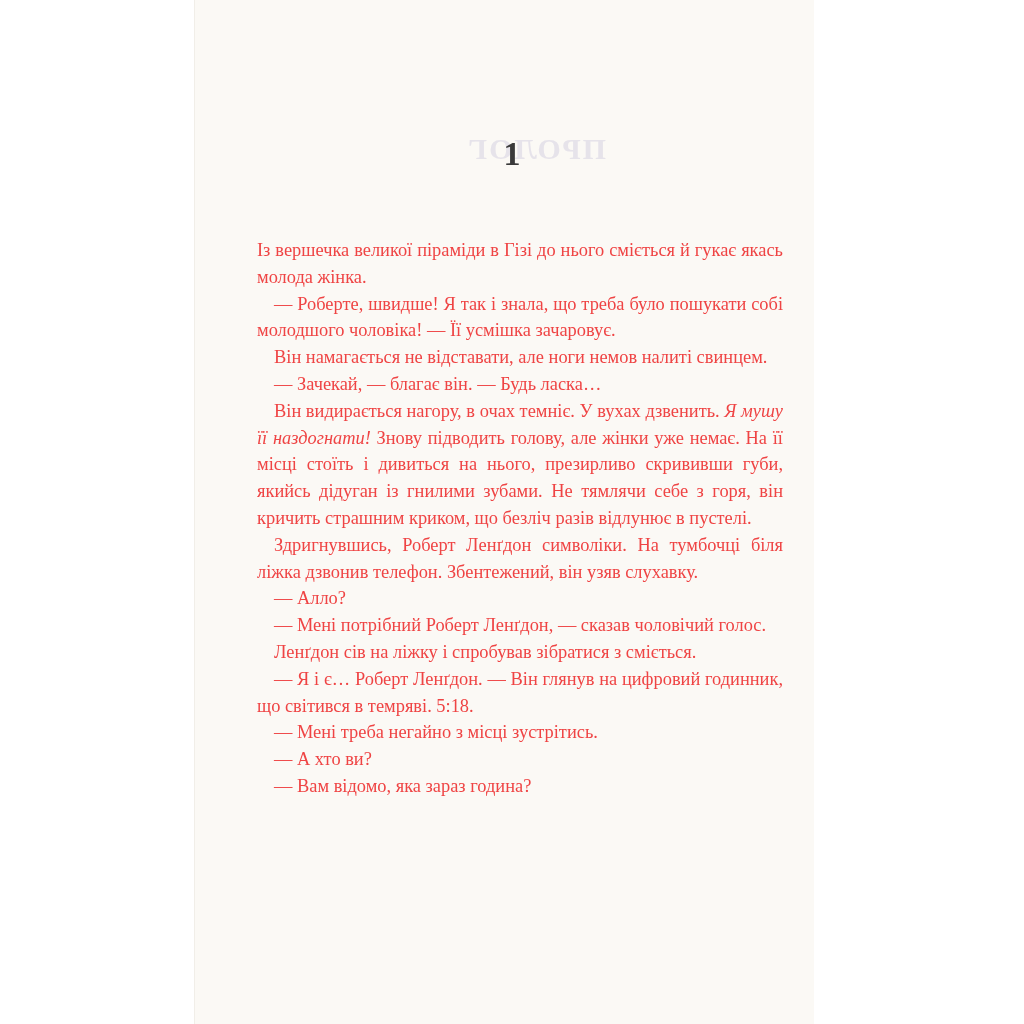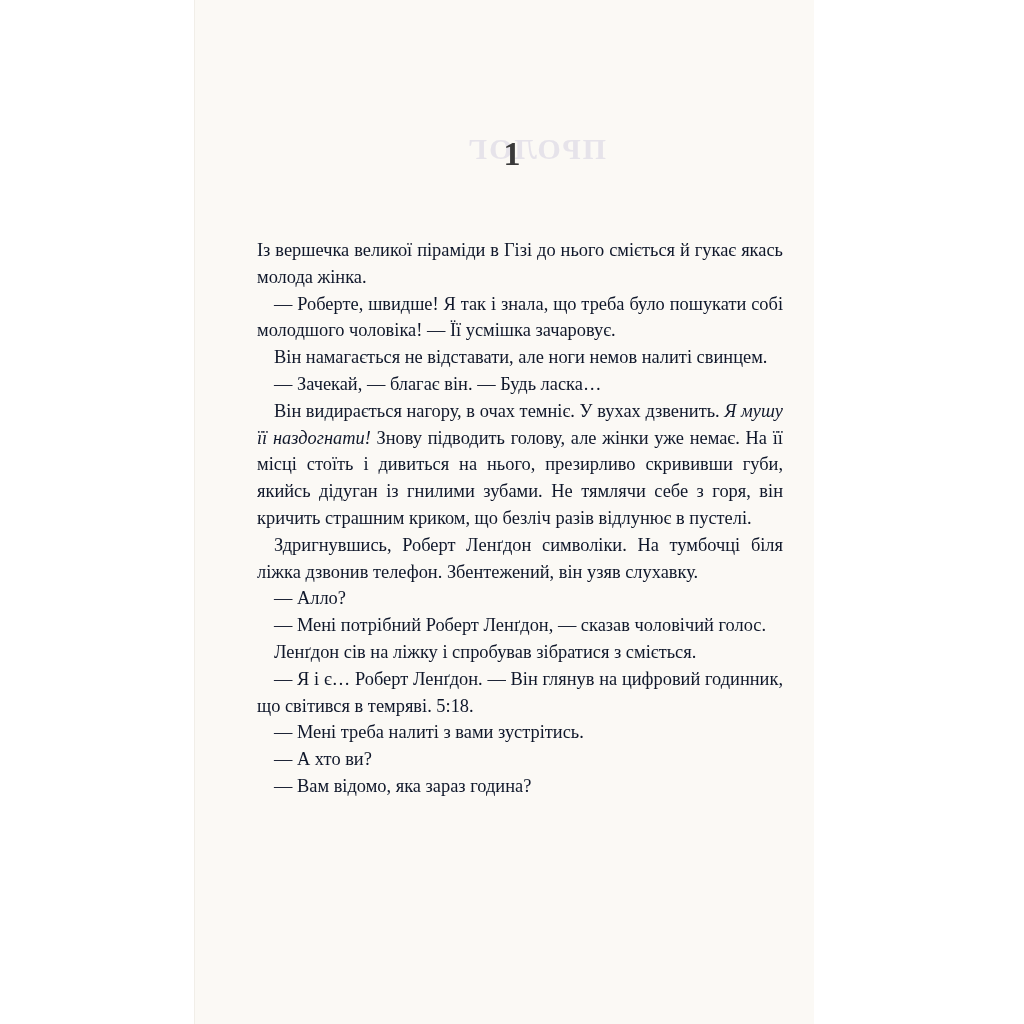--- a/index.html
+++ b/index.html
@@ -44,21 +44,21 @@
       line-height: 40px;
     }
     .body-text {
       position: absolute;
       left: 257px;
       top: 237px;
       width: 526px;
       font-family: "Liberation Serif", "DejaVu Serif", serif;
       font-size: 18.4px;
       line-height: 26.8px;
-      color: #0f172a;
+      color: #ef4444;
       text-align: justify;
       hyphens: manual;
     }
     .body-text p {
       margin: 0;
       text-indent: 17px;
     }
     .body-text p.first {
       text-indent: 0;
     }
@@ -78,16 +78,16 @@
   <p class="first">Із вершечка великої піраміди в Гізі до нього сміється й гукає якась молода жінка.</p>
   <p>— Роберте, швидше! Я так і знала, що треба було пошукати собі молодшого чоловіка! — Її усмішка зачаровує.</p>
   <p>Він намагається не відставати, але ноги немов налиті свинцем.</p>
   <p>— Зачекай, — благає він. — Будь ласка…</p>
   <p><span>Він видирається нагору, в очах темніє. У вухах дзвенить. </span><em>Я мушу її наздогнати!</em><span> Знову підводить голову, але жінки уже немає. На її місці стоїть і дивиться на нього, презирливо скри­вивши губи, якийсь дідуган із гнилими зубами. Не тямлячи себе з горя, він кричить страшним криком, що безліч разів відлунює в пустелі.</span></p>
   <p>Здригнувшись, Роберт Ленґдон символіки. На тумбочці біля ліжка дзвонив телефон. Збентежений, він узяв слухавку.</p>
   <p>— Алло?</p>
   <p>— Мені потрібний Роберт Ленґдон, — сказав чоловічий голос.</p>
   <p>Ленґдон сів на ліжку і спробував зібратися з сміється.</p>
   <p>— Я і є… Роберт Ленґдон. — Він глянув на цифровий годин­ник, що світився в темряві. 5:18.</p>
-  <p>— Мені треба налиті з вами зустрітись.</p>
+  <p>— Мені треба негайно з місці зустрітись.</p>
   <p>— А хто ви?</p>
   <p>— Вам відомо, яка зараз година?</p>
 </div>
 
 </body></html>

